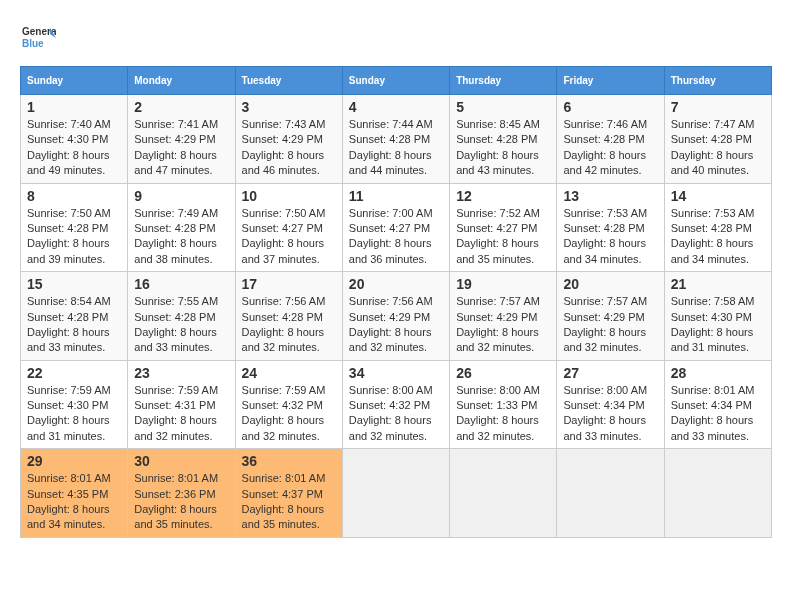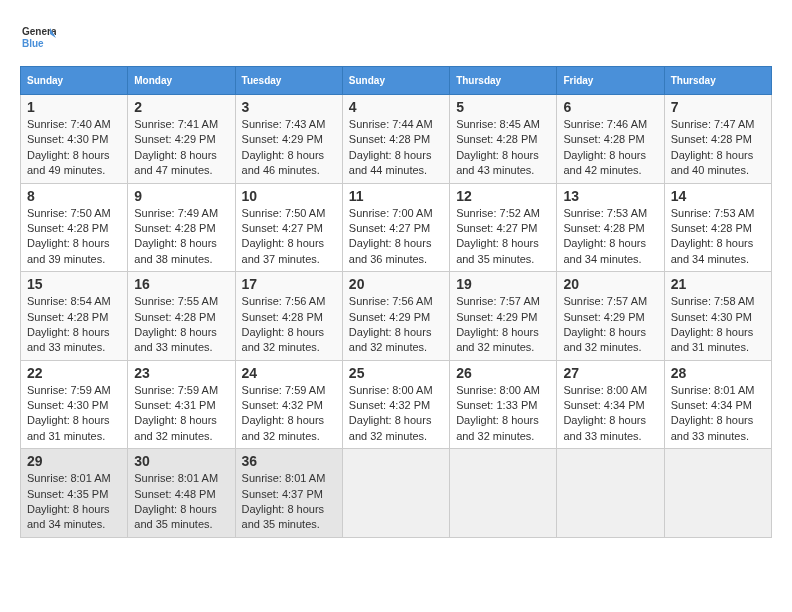--- a/index.html
+++ b/index.html
@@ -67,21 +67,21 @@
     }
     .day-info {
       font-size: 11px;
       color: #333;
       line-height: 1.4;
     }
     .empty-cell {
       background: #f0f0f0 !important;
     }
     tbody tr:last-child td {
-      background: #e5e5e5;
+      background: #fdba74;
     }
   </style>
 </head>
 <body>
 
 <div class="header-area">
   <div class="logo">
   <svg width="36" height="36" viewBox="0 0 36 36">
     <rect x="0" y="0" width="36" height="36" rx="4" fill="#fff"></rect>
     <text x="2" y="15" font-size="10" font-weight="bold" fill="#333" font-family="Arial">General</text>
@@ -301,21 +301,21 @@
       </td>
         <td>
         <span class="day-num">24</span>
         <div class="day-info">
           <span>Sunrise: 7:59 AM</span><br>
           <span>Sunset: 4:32 PM</span><br>
           <span>Daylight: 8 hours and 32 minutes.</span>
         </div>
       </td>
         <td>
-        <span class="day-num">25</span>
+        <span class="day-num">34</span>
         <div class="day-info">
           <span>Sunrise: 8:00 AM</span><br>
           <span>Sunset: 4:32 PM</span><br>
           <span>Daylight: 8 hours and 32 minutes.</span>
         </div>
       </td>
         <td>
         <span class="day-num">26</span>
         <div class="day-info">
           <span>Sunrise: 8:00 AM</span><br>
@@ -346,21 +346,21 @@
         <div class="day-info">
           <span>Sunrise: 8:01 AM</span><br>
           <span>Sunset: 4:35 PM</span><br>
           <span>Daylight: 8 hours and 34 minutes.</span>
         </div>
       </td>
         <td>
         <span class="day-num">30</span>
         <div class="day-info">
           <span>Sunrise: 8:01 AM</span><br>
-          <span>Sunset: 4:48 PM</span><br>
+          <span>Sunset: 2:36 PM</span><br>
           <span>Daylight: 8 hours and 35 minutes.</span>
         </div>
       </td>
         <td>
         <span class="day-num">36</span>
         <div class="day-info">
           <span>Sunrise: 8:01 AM</span><br>
           <span>Sunset: 4:37 PM</span><br>
           <span>Daylight: 8 hours and 35 minutes.</span>
         </div>

